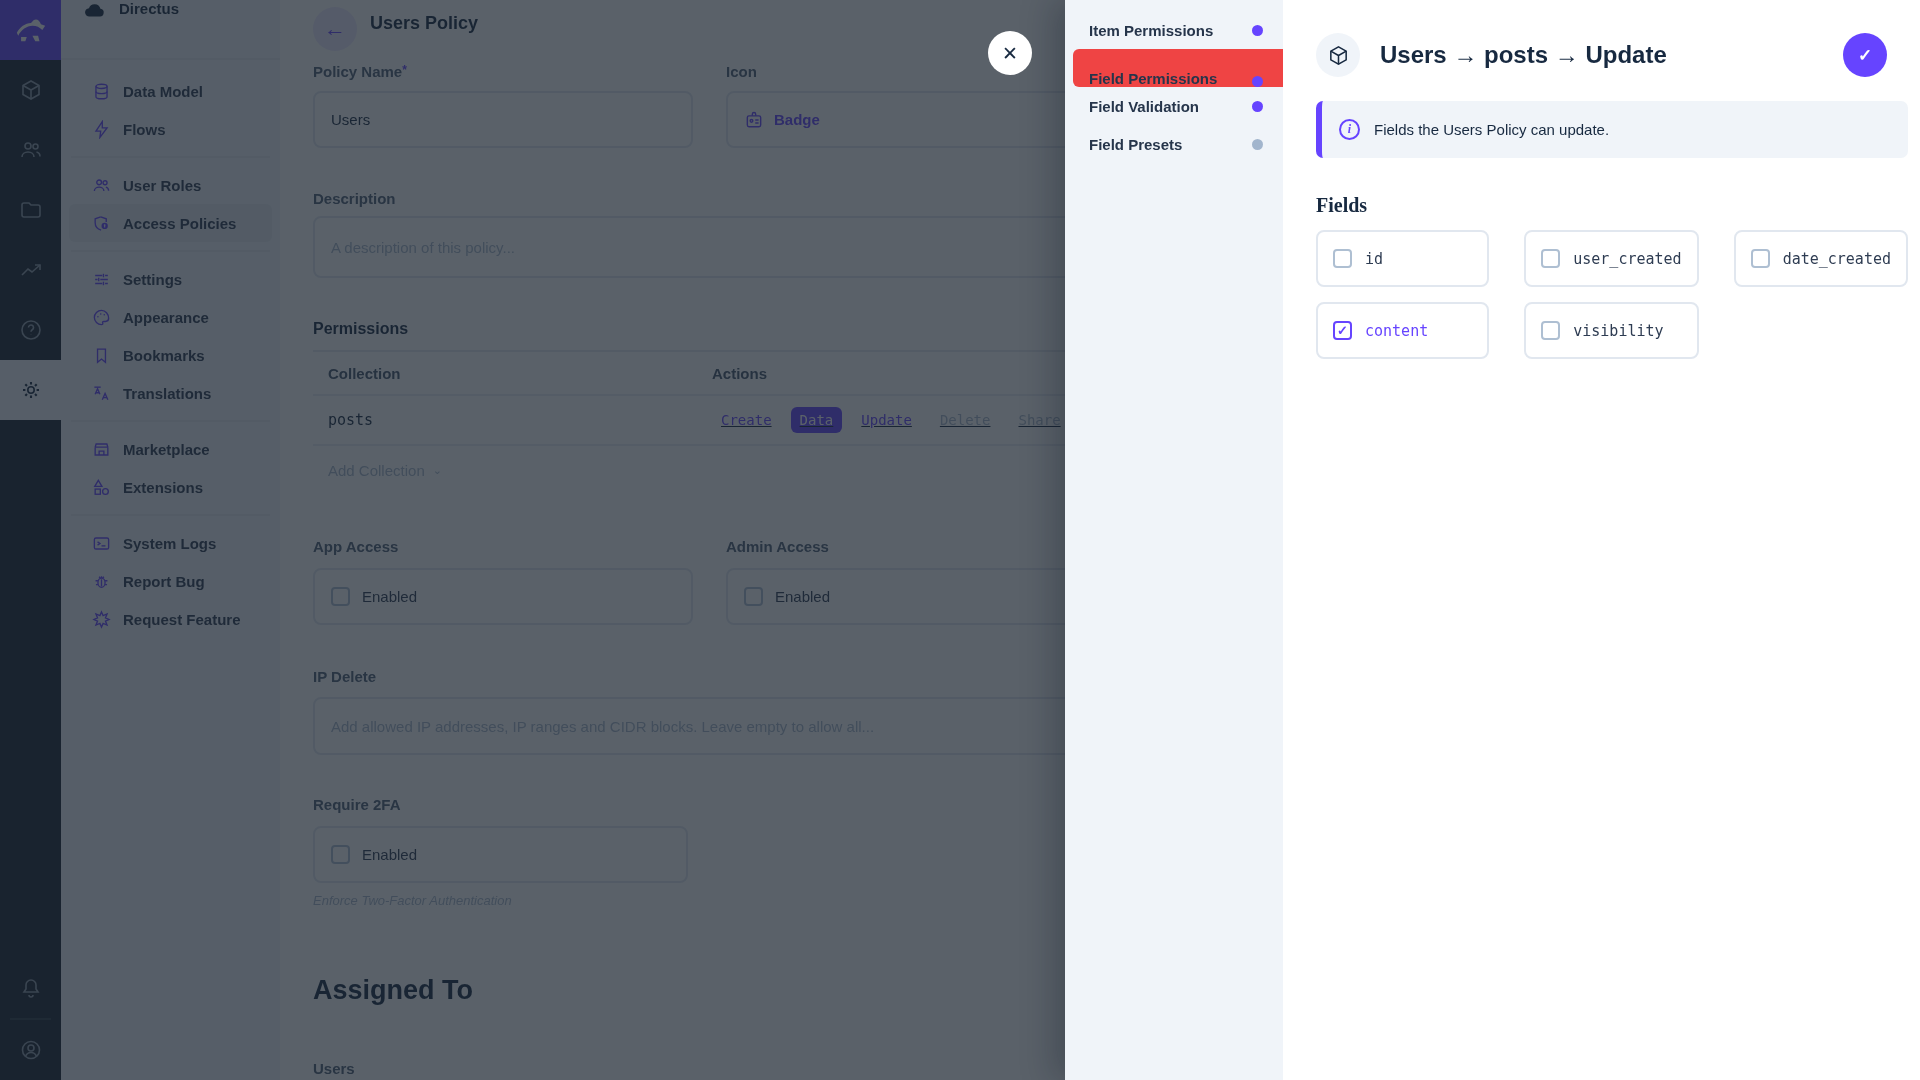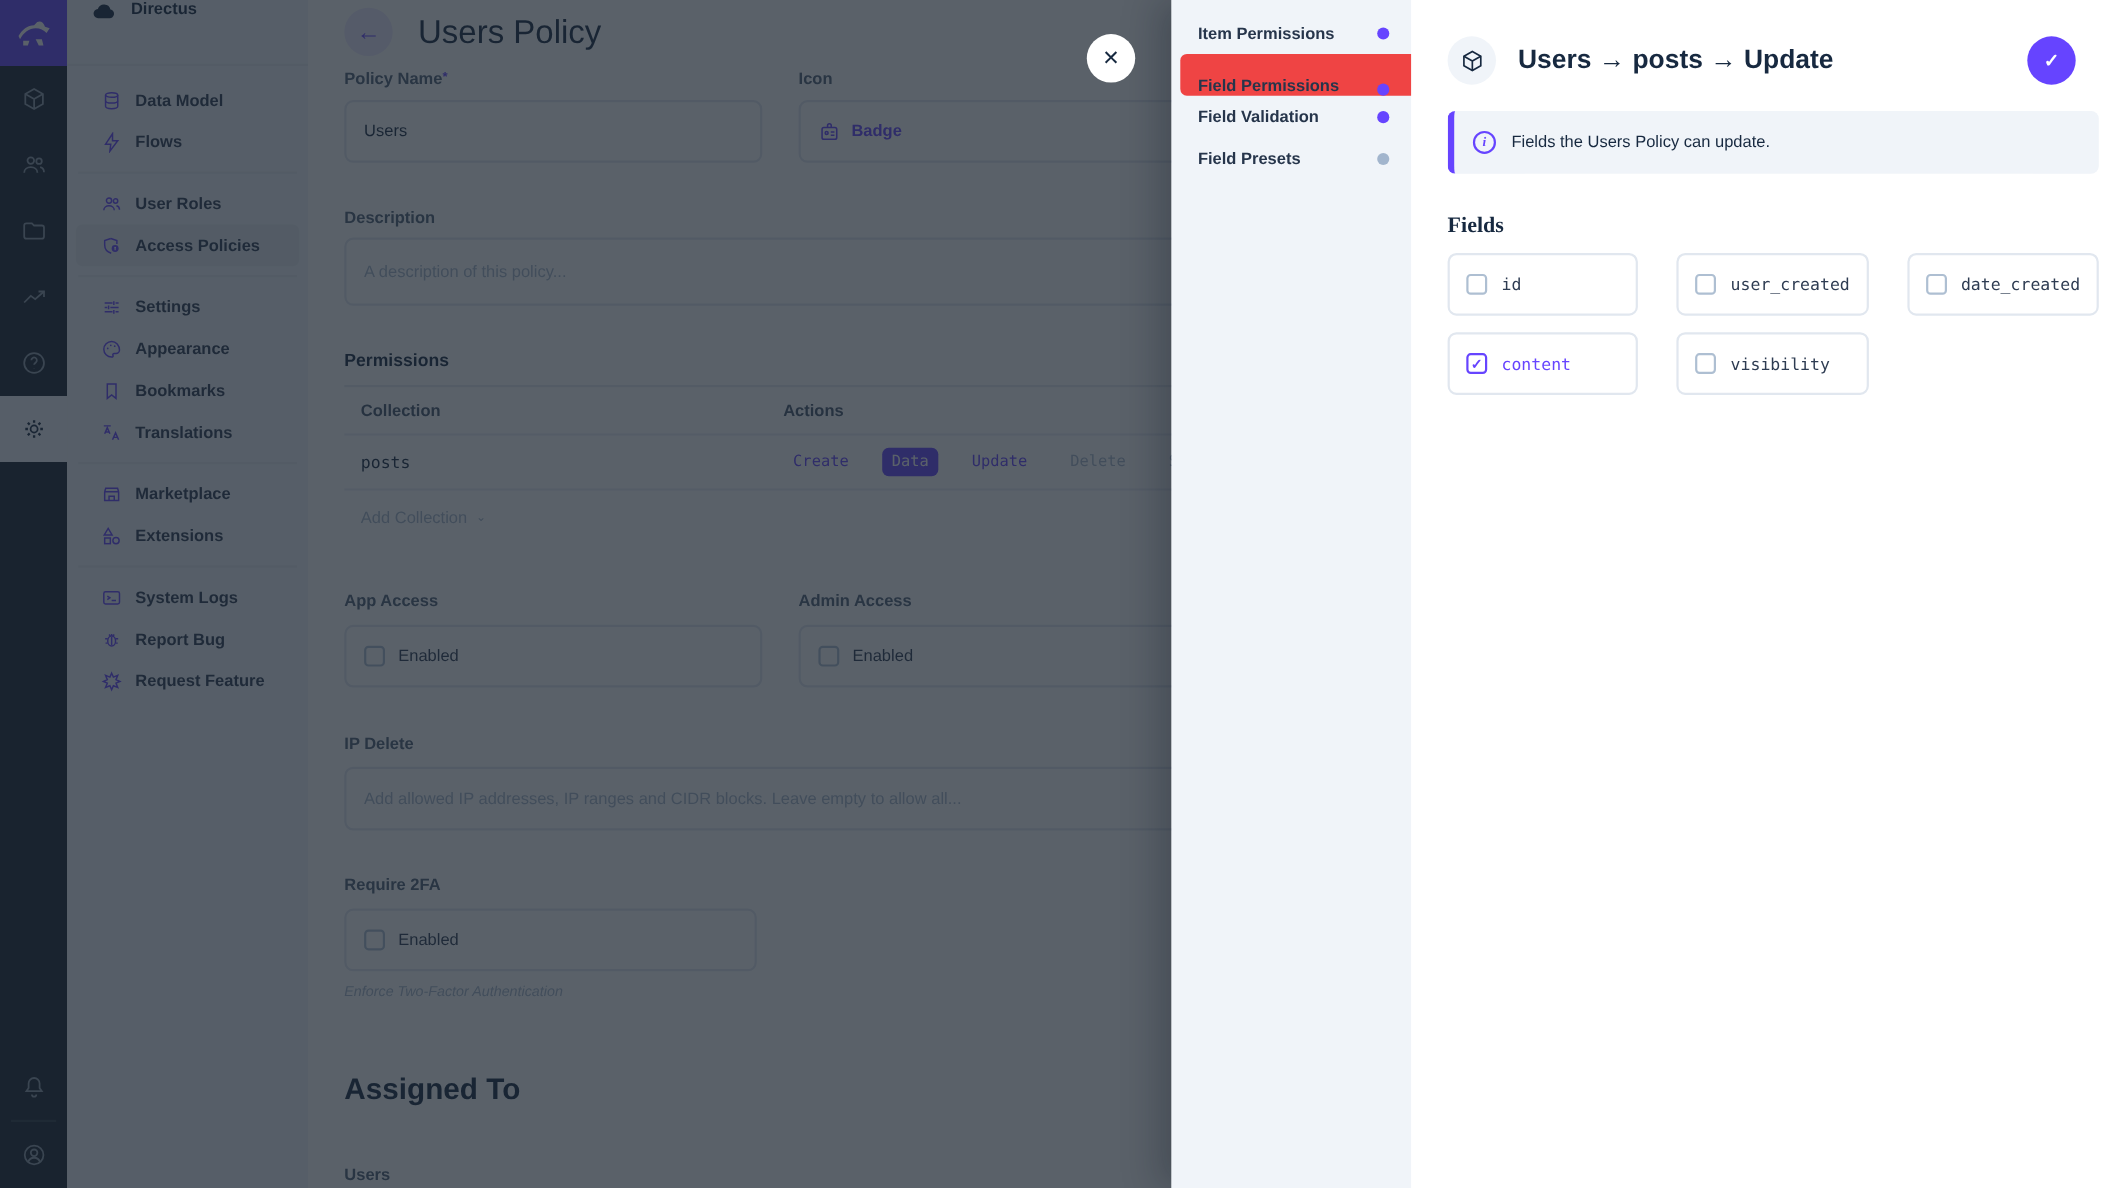--- a/index.html
+++ b/index.html
@@ -27,39 +27,39 @@
   .nav-item.active { background:#e4eaf1; }
   .nav-item .nicon { width:20px; height:20px; display:flex; align-items:center; justify-content:center; }
   .nav-item .nicon svg { stroke:#6644ff; fill:none; stroke-width:1.7; }
   .nav-item .nlabel { margin-left:12px; font-size:15px; font-weight:600; color:#2e3c52; }
   .nav-divider { height:2px; background:#e4eaf1; margin:8px 10px; }
 
   
   .main { position:absolute; left:280px; top:0; width:1640px; height:1080px; background:#fff; z-index:5; }
   .back-btn { position:absolute; left:33px; top:7px; width:44px; height:44px; border-radius:50%;
     background:rgba(102,68,255,.12); color:#6644ff; font-size:22px; display:flex; align-items:center; justify-content:center; cursor:pointer; }
-  .page-title { position:absolute; left:100px; top:13px; font-size:30px; font-weight:400; }
+  .page-title { position:absolute; left:90px; top:13px; font-size:18px; font-weight:700; }
   .flabel { position:absolute; font-size:15px; font-weight:600; color:#4f6076; }
   .req { color:#6644ff; font-size:12px; vertical-align:top; }
   .inp { position:absolute; height:57px; border:2px solid #e1e7ef; border-radius:8px; background:#fff;
     display:flex; align-items:center; padding:0 16px; font-size:15px; }
   .inp input { border:0; outline:0; width:100%; font-size:15px; color:#172940; background:transparent; font-family:inherit; }
   .inp input::placeholder { color:#a8b8cc; }
   .icon-value { color:#6644ff; font-weight:600; margin-left:10px; }
   .section-head { position:absolute; font-size:16px; font-weight:700; }
   .big-head { position:absolute; font-size:27px; font-weight:700; }
 
   .perm-table { position:absolute; left:33px; top:350px; width:793px; font-size:15px; }
   .pt-header { height:46px; border-top:2px solid #e4eaf1; border-bottom:2px solid #e9eef5; position:relative;
     display:flex; align-items:center; color:#46566c; font-weight:600; }
   .pt-col-coll { padding-left:15px; }
   .pt-col-act { position:absolute; left:399px; }
   .pt-row { height:50px; position:relative; display:flex; align-items:center; border-bottom:2px solid #e9eef5; }
   .coll-name { padding-left:15px; font-family:"DejaVu Sans Mono", monospace; font-size:15px; }
-  .act-group { position:absolute; left:399px; display:flex; gap:21px; font-family:"DejaVu Sans Mono", monospace; font-size:14px; }
+  .act-group { position:absolute; left:399px; display:flex; gap:10px; font-family:"DejaVu Sans Mono", monospace; font-size:14px;text-decoration:underline; }
   .act { padding:5px 9px; border-radius:6px; cursor:pointer; }
   .act.enabled { color:#6644ff; }
   .act.selected { background:#6644ff; color:#fff; }
   .act.disabled { color:#a8b8cc; }
   .add-coll { height:48px; display:flex; align-items:center; padding-left:15px; color:#a8b8cc; cursor:pointer; }
   .add-coll .chev { margin-left:8px; font-size:11px; }
 
   .check-field { position:absolute; height:57px; border:2px solid #e1e7ef; border-radius:8px; background:#fff;
     display:flex; align-items:center; padding:0 16px; cursor:pointer; }
   .cbx { width:19px; height:19px; border:2px solid #aebfd2; border-radius:4px; background:#fff; flex:0 0 auto;

